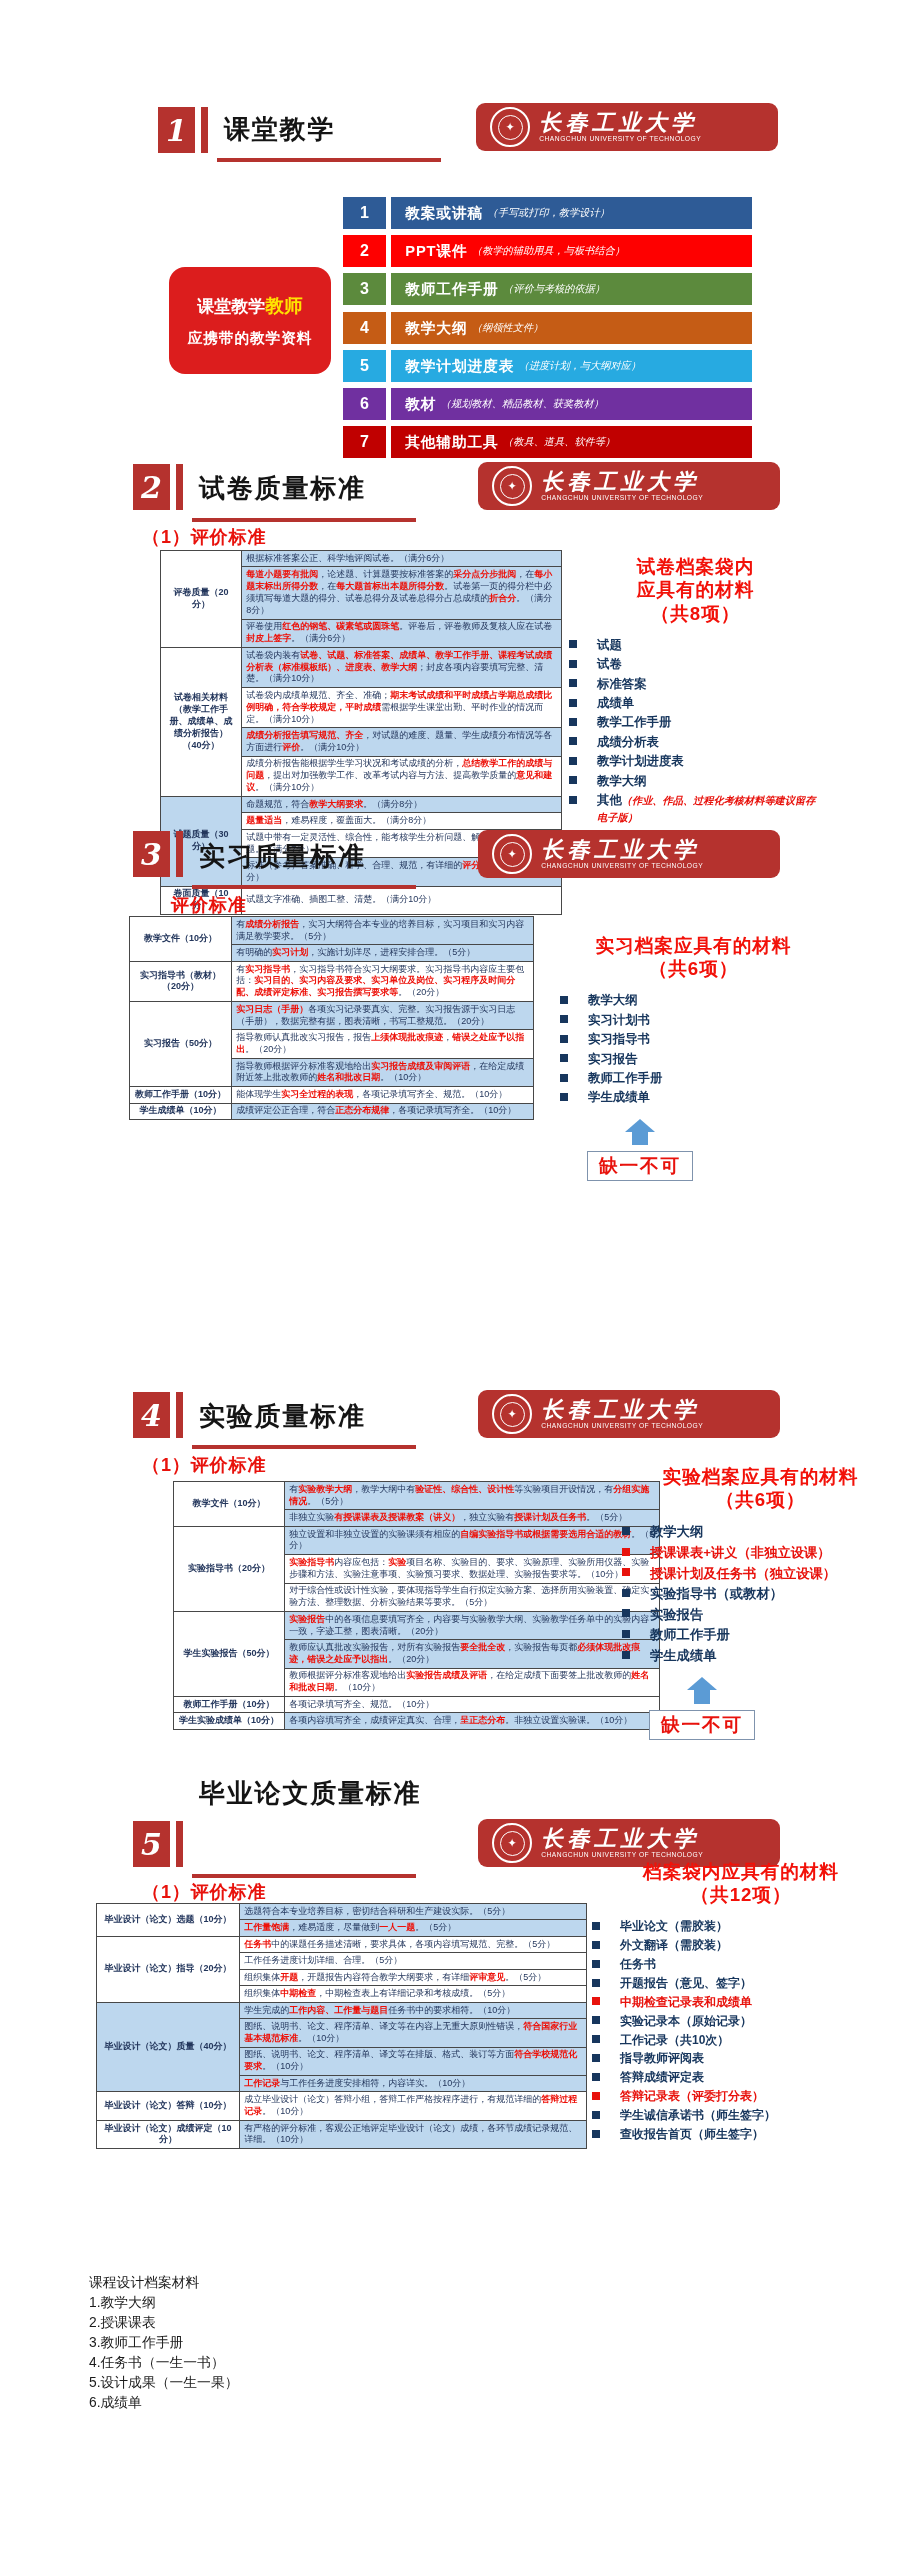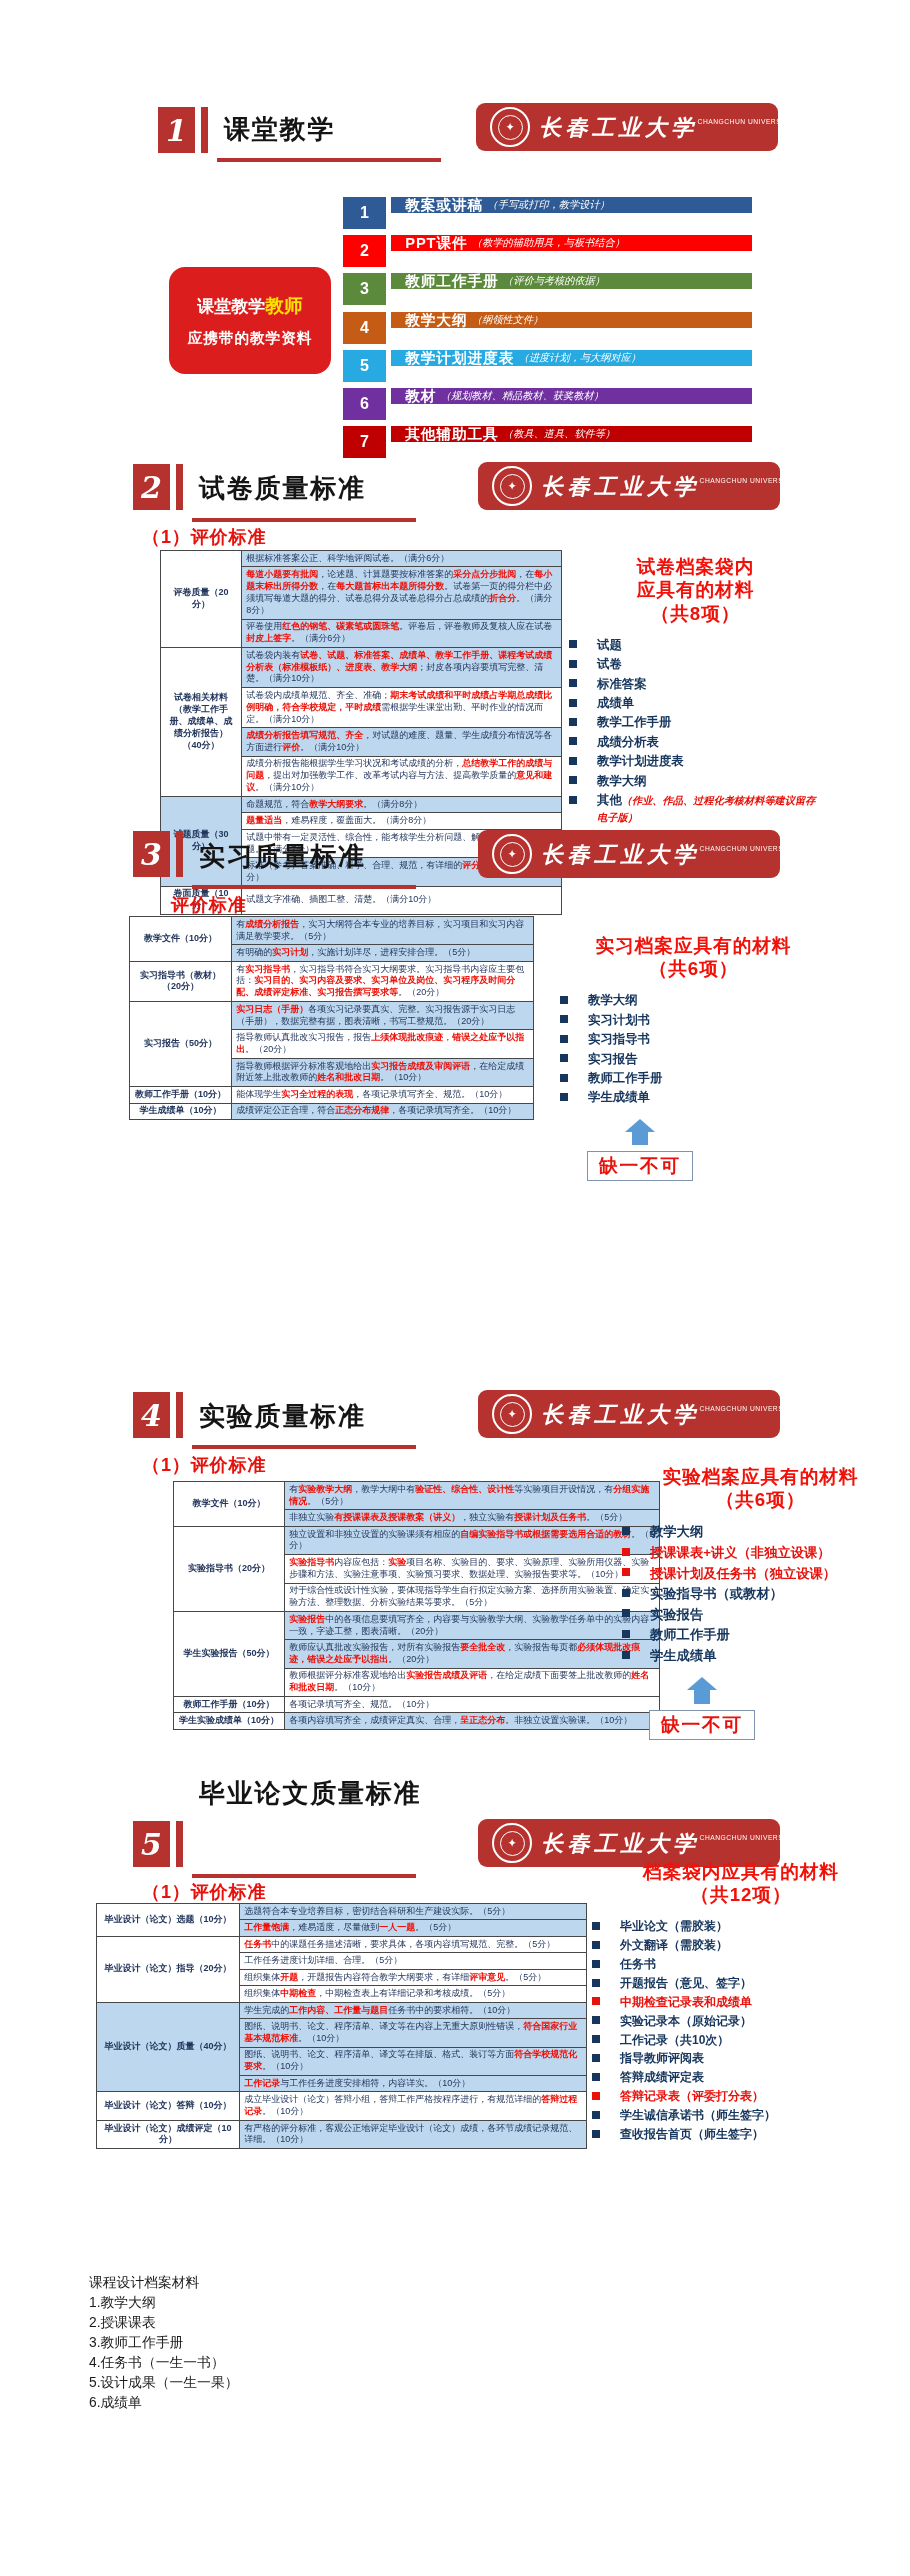--- a/index.html
+++ b/index.html
@@ -16,31 +16,31 @@
   .eval-label{position:absolute;font-size:18px;font-weight:bold;color:#e8120c;letter-spacing:0.9px;white-space:nowrap;}
 
   
   .logo-slot{position:absolute;}
   .logo{height:48px;background:#b5322e;border-radius:9px;display:flex;align-items:center;
     padding:0 14.2px;gap:9px;box-sizing:border-box;width:100%;}
   .emblem{flex:none;width:36px;height:36px;border:2.2px solid #fff;border-radius:50%;
     display:flex;align-items:center;justify-content:center;}
   .emblem-core{width:23px;height:23px;border:1.3px solid #fff;border-radius:50%;color:#fff;
     font-size:11.6px;display:flex;align-items:center;justify-content:center;}
-  .logo-text{display:flex;flex-direction:row;line-height:1;}
+  .logo-text{display:flex;flex-direction:column;line-height:1;}
   .logo-cn{color:#fff;font-size:22px;font-weight:bold;font-style:italic;letter-spacing:4.4px;
     font-family:"DejaVu Serif",serif;white-space:nowrap;}
   .logo-en{color:#fff;font-size:6.7px;letter-spacing:0.5px;white-space:nowrap;margin-top:2.7px;}
 
   
   .s1-items{position:absolute;left:343px;top:197px;width:409px;height:267px;}
   .item-row{position:absolute;left:0;width:100%;height:32px;}
   .item-num{position:absolute;left:0;top:0;width:43px;height:32px;color:#fff;font-weight:bold;
     font-size:16px;display:flex;align-items:center;justify-content:center;}
-  .item-bar{position:absolute;left:48px;right:0;top:0;height:16px;color:#fff;
+  .item-bar{position:absolute;left:48px;right:0;top:0;height:32px;color:#fff;
     display:flex;align-items:center;padding-left:14.2px;}
   .item-label{font-size:14.7px;font-weight:bold;letter-spacing:0.9px;white-space:nowrap;}
   .item-note{font-size:10.2px;font-style:italic;font-family:"DejaVu Serif",serif;margin-left:4.4px;white-space:nowrap;}
 
   
   .callout{position:absolute;left:169px;top:267px;width:162px;height:107px;background:#dc1d1d;
     border-radius:16px;color:#fff;text-align:center;display:flex;flex-direction:column;
     justify-content:center;gap:10.7px;}
   .callout .l1{font-size:17px;font-weight:bold;}
   .callout .hl-y{color:#ffe300;font-size:18.7px;}

